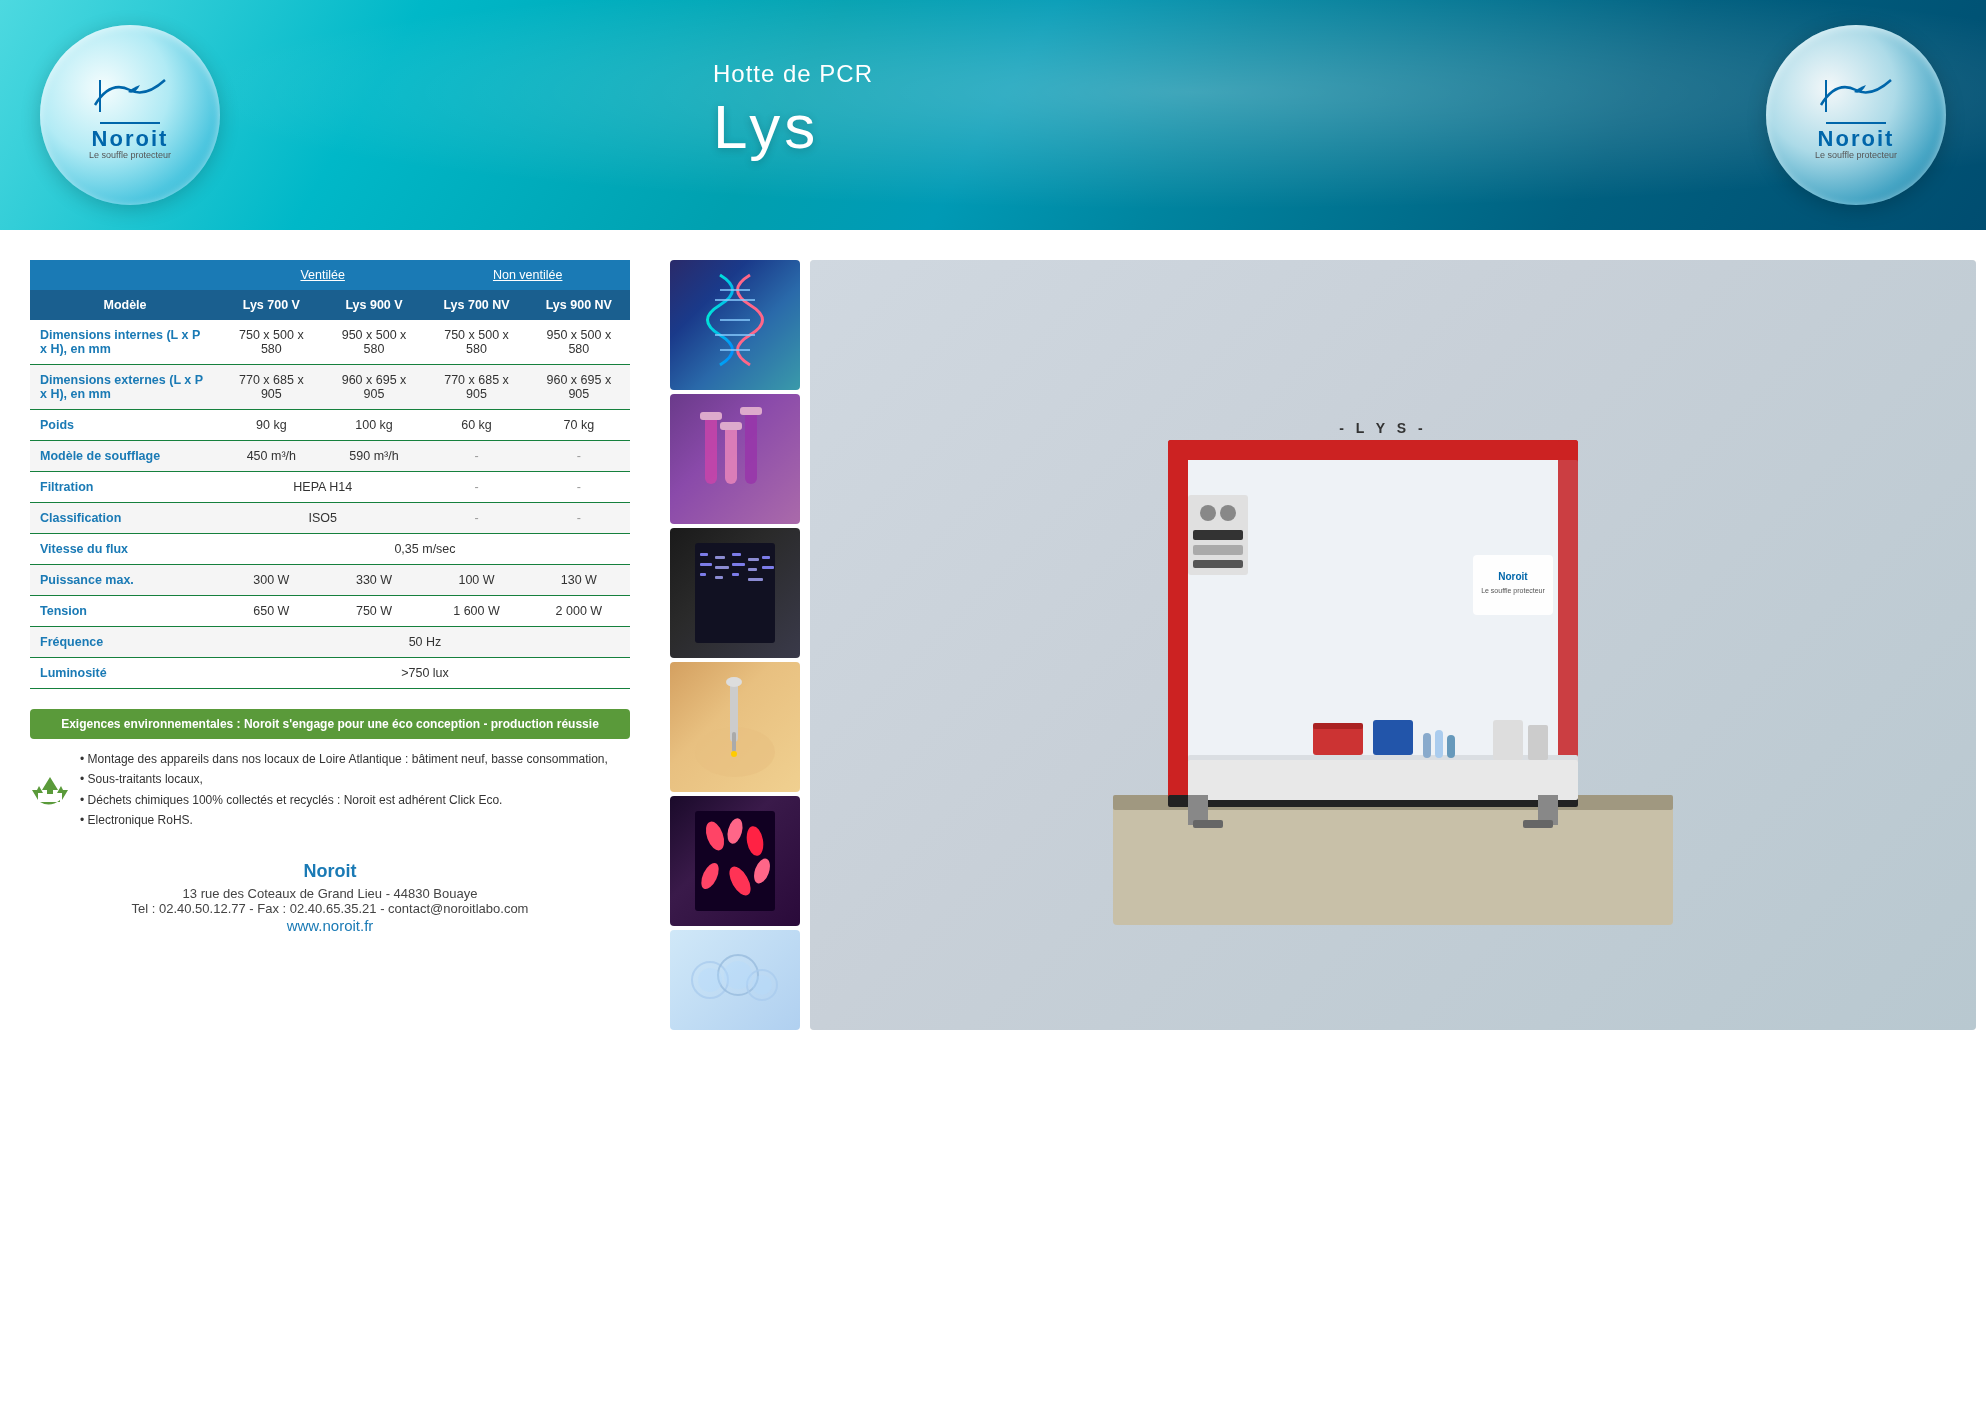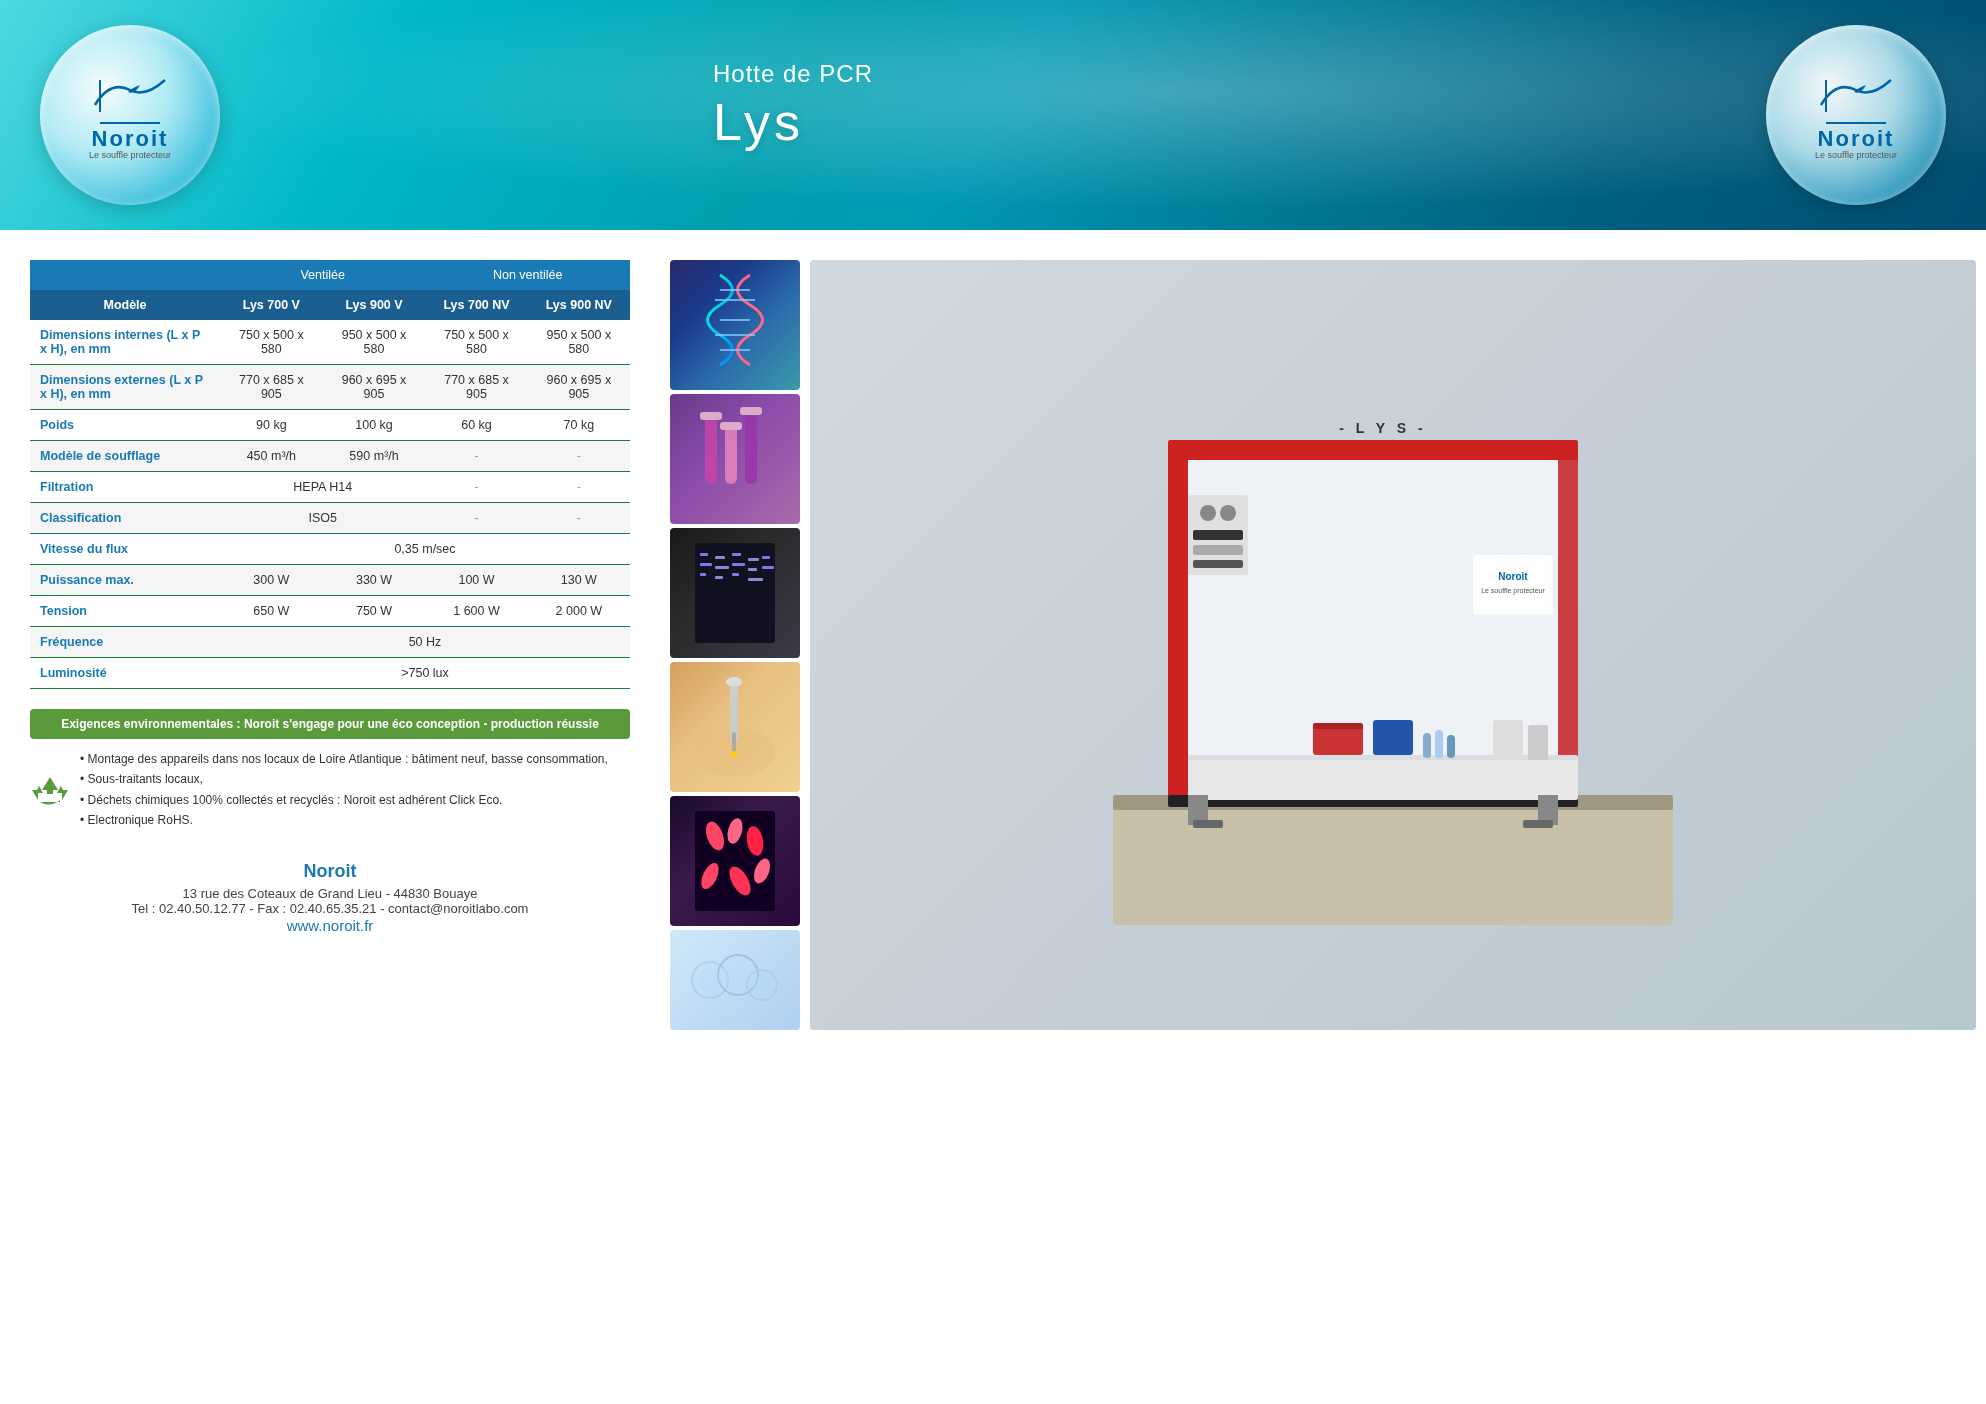--- a/index.html
+++ b/index.html
@@ -102,21 +102,21 @@
     }
     .header-subtitle {
       color: #fff;
       font-size: 24px;
       font-weight: normal;
       letter-spacing: 1px;
       margin-bottom: 8px;
     }
     .header-title {
       color: #fff;
-      font-size: 52px;
+      font-size: 62px;
       font-weight: 300;
       letter-spacing: 4px;
       line-height: 1;
       text-shadow: 0 2px 8px rgba(0,0,0,0.2);
     }
 
     
     .main-content {
       display: flex;
       width: 100%;
@@ -138,20 +138,21 @@
     }
     .spec-table th {
       background: #1a7ab5;
       color: #fff;
       padding: 8px 10px;
       text-align: center;
       font-weight: normal;
     }
     .spec-table .col-header-row th {
       background: #1a7ab5;
+      text-decoration: underline;
     }
     .spec-table .model-row th {
       background: #1a5f8f;
       color: #fff;
       font-weight: bold;
       text-align: center;
     }
     .spec-table td {
       padding: 8px 10px;
       text-align: center;

